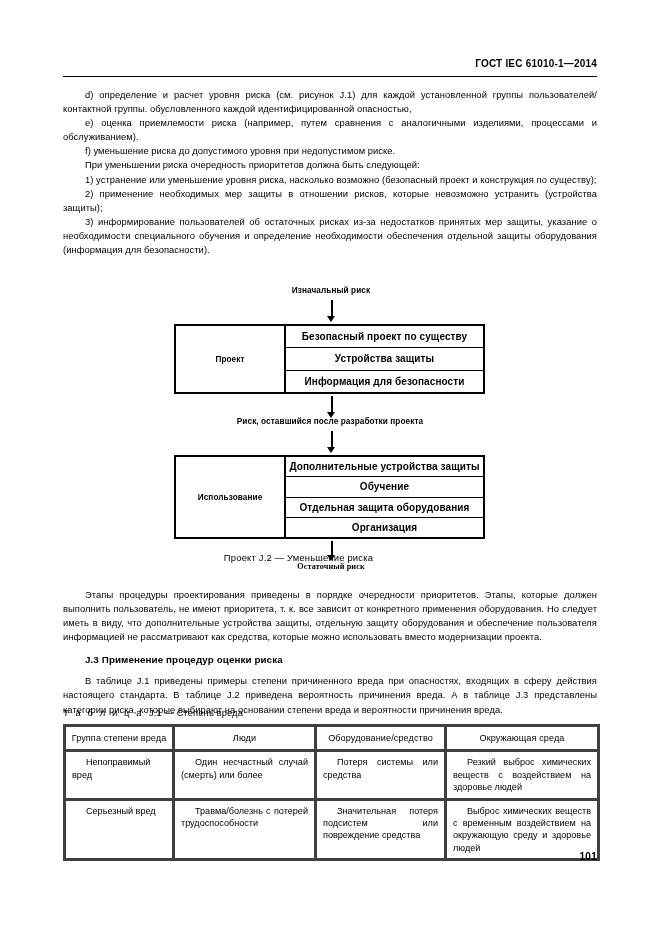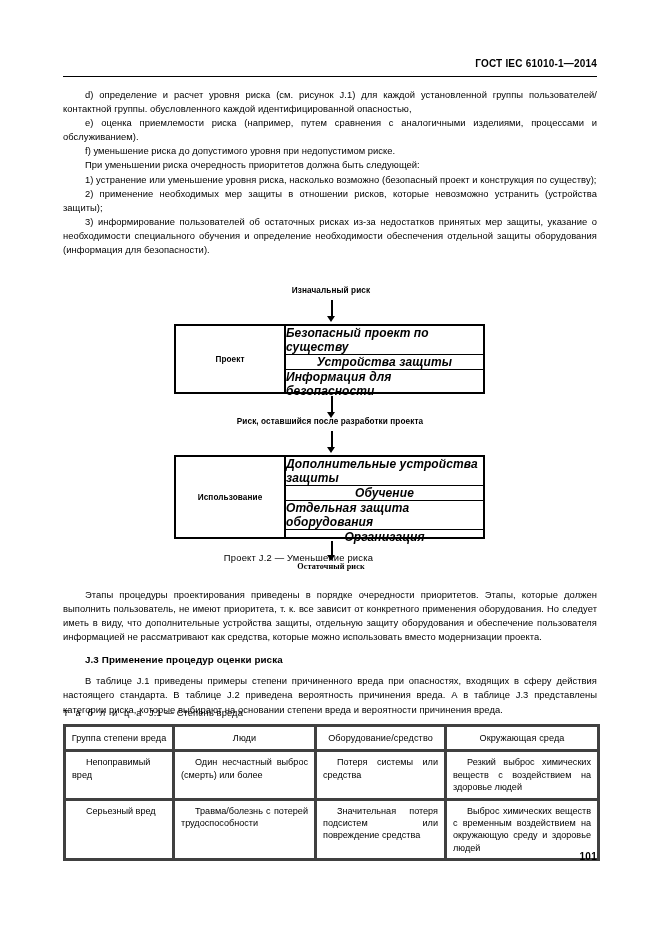--- a/index.html
+++ b/index.html
@@ -126,24 +126,23 @@
     display: flex;
     flex-direction: column;
   }
   .fbox .right-col .rrow {
     flex: 1;
     display: flex;
     align-items: center;
     justify-content: center;
     border-bottom: 1.6px solid #000;
     box-sizing: border-box;
-    font-size: 12px;
-    font-weight: bold;
-    letter-spacing: 0.1px;
-    font-style: italic;
+    font-size: 10px;
+    font-weight: bold;
+    letter-spacing: 0.1px;
   }
   .fbox .right-col .rrow:last-child { border-bottom: none; }
 
   .fig-caption {
     position: absolute;
     left: 0;
     top: 266px;
     width: 597px;
     text-align: center;
     font-size: 9.4px;
@@ -306,21 +305,21 @@
       <tr>
         <th>Группа степени вреда</th>
         <th>Люди</th>
         <th>Оборудование/средство</th>
         <th>Окружающая среда</th>
       </tr>
     </thead>
     <tbody>
       <tr>
         <td class="c1">Непоправимый вред</td>
-        <td>Один несчастный выброс (смерть) или более</td>
+        <td>Один несчастный случай (смерть) или более</td>
         <td>Потеря системы или средства</td>
         <td>Резкий выброс химических веществ с воздействием на здоровье людей</td>
       </tr>
       <tr>
         <td class="c1">Серьезный вред</td>
         <td>Травма/болезнь с потерей трудоспособности</td>
         <td>Значительная потеря подсистем или повреждение средства</td>
         <td>Выброс химических веществ с временным воздействием на окружающую среду и здоровье людей</td>
       </tr>
     </tbody>

